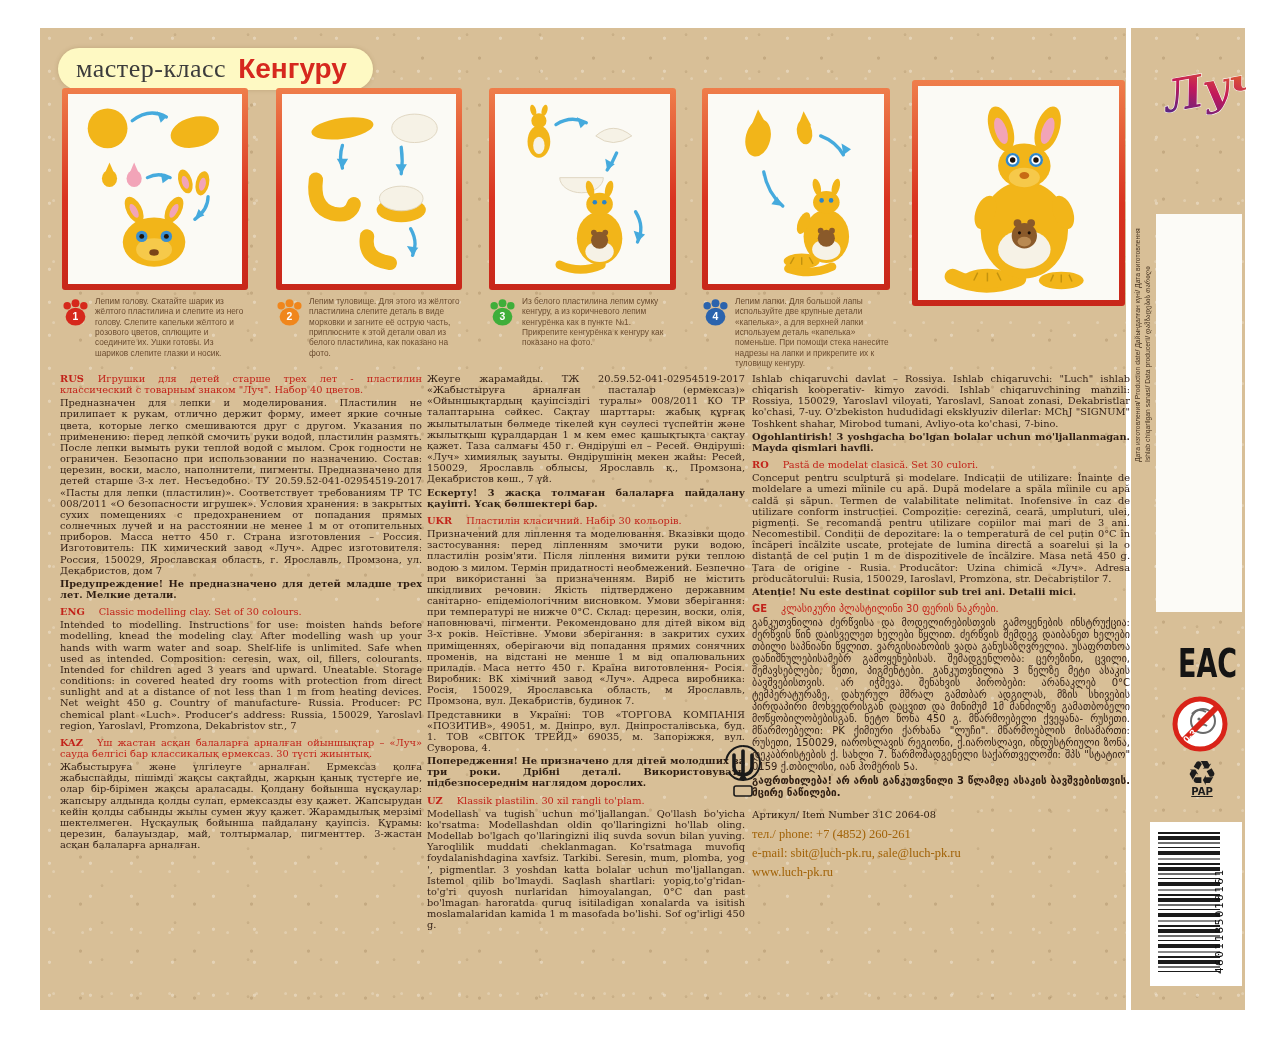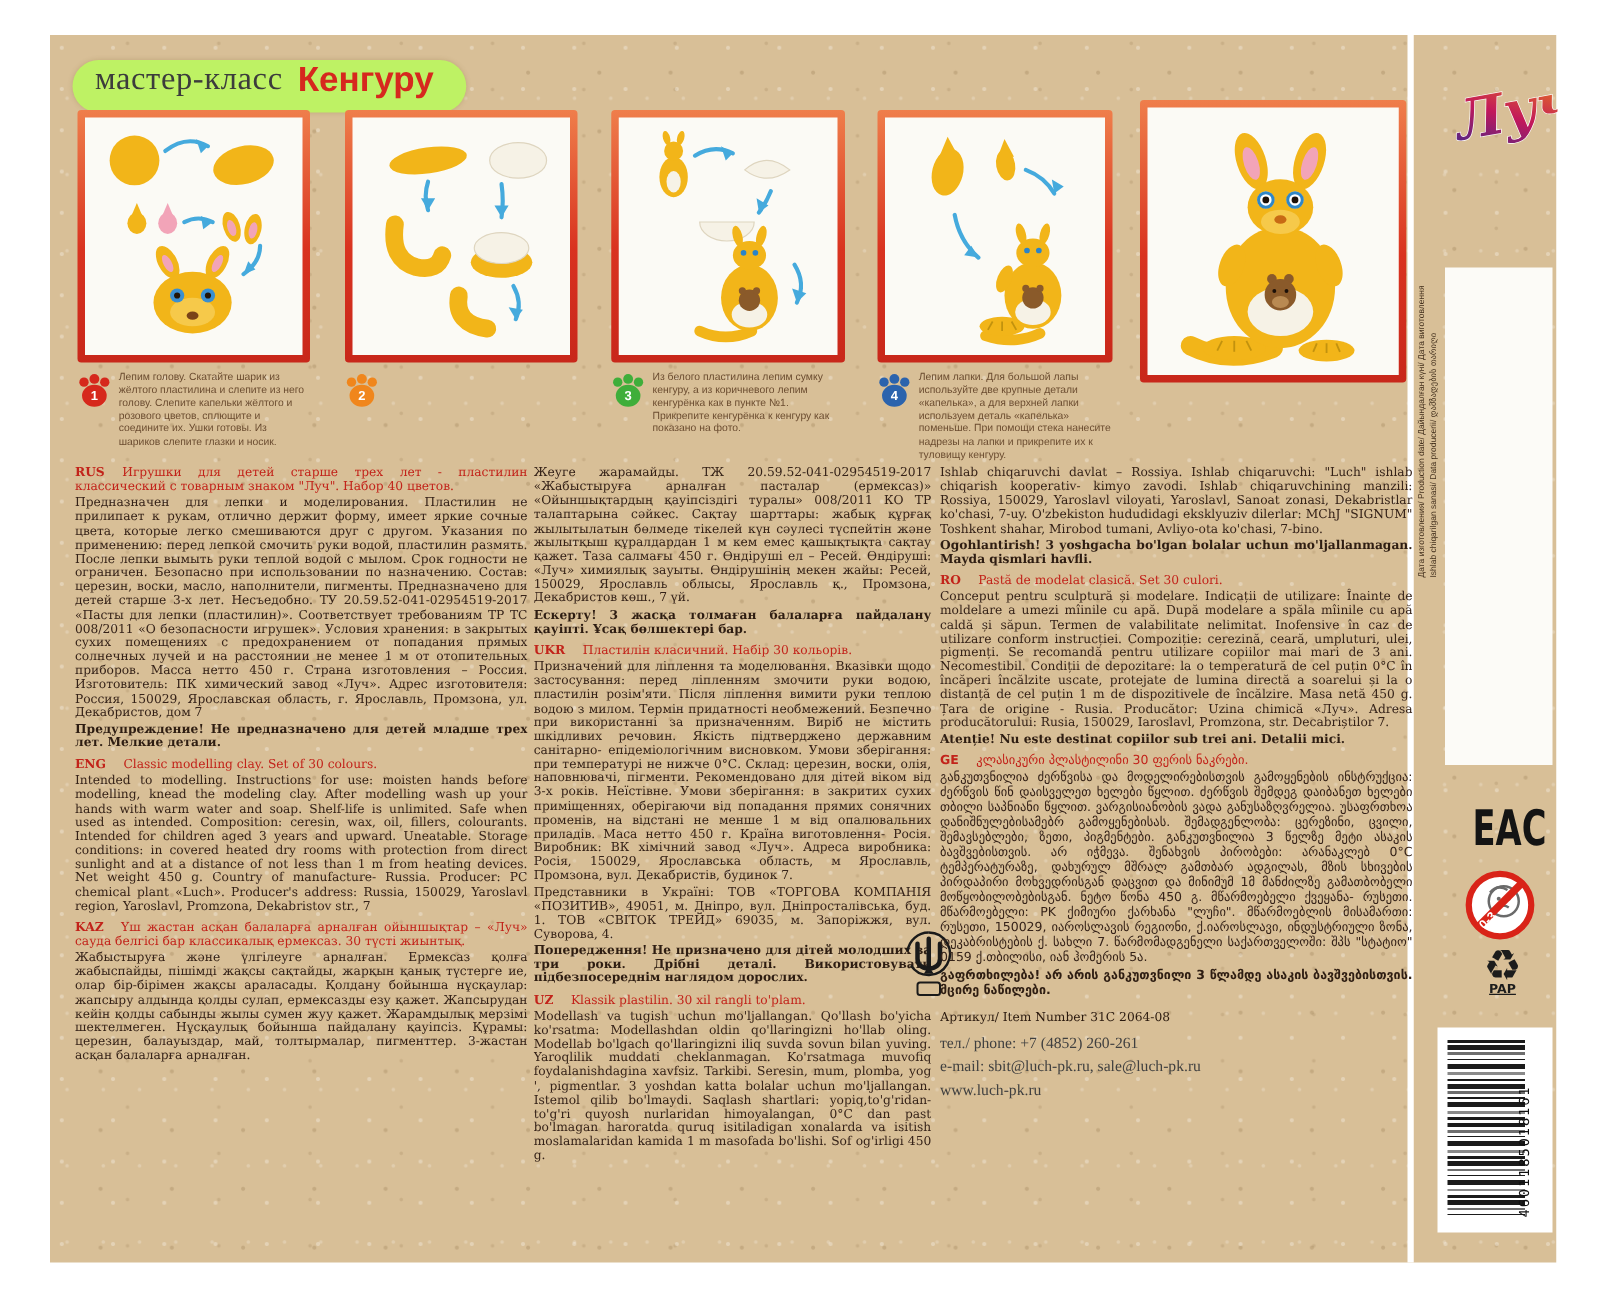--- a/index.html
+++ b/index.html
@@ -10,21 +10,21 @@
     background-image:
       radial-gradient(circle at 23% 31%, rgba(255,255,255,.30) 0 1.2px, transparent 2px),
       radial-gradient(circle at 71% 64%, rgba(124,94,52,.22) 0 1.2px, transparent 2px),
       radial-gradient(circle at 47% 83%, rgba(255,255,255,.22) 0 1px, transparent 1.8px),
       radial-gradient(circle at 85% 18%, rgba(124,94,52,.16) 0 1px, transparent 1.8px);
     background-size:41px 33px,57px 47px,29px 61px,73px 37px;}
   .sep{position:absolute;left:1126px;top:28px;width:5px;height:982px;background:#fff;}
 
   
   .title-pill{position:absolute;left:58px;top:48px;height:42px;border-radius:22px;
-    background:#bef264;display:flex;gap:12px;padding:0 26px 0 18px;
+    background:#fef9c3;display:flex;align-items:center;gap:12px;padding:0 26px 0 18px;
     box-shadow:0 0 4px rgba(120,90,40,.25);}
   .title-prefix{font:26px "Liberation Serif",serif;color:#3c3c3c;letter-spacing:.5px;}
   .title-name{font:bold 28px "Liberation Sans",sans-serif;color:#d6281e;}
 
   
   .panel{position:absolute;background:linear-gradient(180deg,#ef7e4b 0%,#d93320 55%,#c8271a 100%);
     padding:6px;border-radius:3px;}
   .panel-inner{background:#fbfaf5;width:100%;height:100%;box-sizing:border-box;
     display:flex;align-items:center;justify-content:center;}
   .panel svg{display:block;}
@@ -37,21 +37,21 @@
   .pawnum{fill:#fff;font:bold 10px "Liberation Sans",sans-serif;}
 
   
   .col{position:absolute;top:373px;height:637px;overflow:hidden;color:#352218;}
   .col p{margin:0 0 2px 0;font:9.8px/1.14 "DejaVu Serif","Liberation Serif",serif;text-align:justify;}
   .col .hdr{color:#c2231a;margin-top:6px;}
   .col .hdr b{margin-right:14px;}
   .col .warn{font-weight:bold;color:#2e1d12;}
   .col .ge-txt{font-family:"DejaVu Sans",sans-serif;font-size:10px;line-height:1.2;}
   .footer-item{font:bold 18px "Liberation Serif",serif;color:#2a190e;margin:10px 0 6px 0 !important;text-align:left !important;}
-  .footer-line{font:12.5px/1.35 "Liberation Serif",serif !important;text-align:center;color:#404040;}
+  .footer-line{font:12.5px/1.35 "Liberation Serif",serif !important;text-align:center;color:#a16207;}
 
   
   .stamp-box{position:absolute;left:1156px;top:214px;width:86px;height:398px;background:#fcfbf7;}
   .vdate{position:absolute;left:1133px;top:462px;width:315px;height:26px;
     transform:rotate(-90deg);transform-origin:top left;
     font:6.8px/1.5 "Liberation Sans",sans-serif;color:#43301d;}
   .eac{position:absolute;left:1178px;top:648px;width:54px;text-align:center;
     font:800 27px "DejaVu Sans",sans-serif;color:#141414;transform:scaleY(1.45);letter-spacing:0px;}
   .agewarn{position:absolute;left:1172px;top:696px;}
   .pap{position:absolute;left:1178px;top:756px;width:48px;text-align:center;color:#1c1c1c;}
@@ -299,20 +299,21 @@
 <div class="caption" style="left:276px;top:296px;width:186px;">
   <svg width="27" height="30" viewBox="0 0 26 28">
     <g class="paw-2">
         <circle cx="5" cy="7" r="3.6"></circle>
         <circle cx="13" cy="4.5" r="3.8"></circle>
         <circle cx="21" cy="7" r="3.6"></circle>
         <ellipse cx="13" cy="17.5" rx="9.5" ry="8.5"></ellipse>
       </g>
     <text x="13" y="21" text-anchor="middle" class="pawnum">2</text>
   </svg>
+  <p>Лепим туловище. Для этого из жёлтого пластилина слепите деталь в виде морковки и загните её острую часть, приплюсните к этой детали овал из белого пластилина, как показано на фото.</p>
 </div>
 <div class="caption" style="left:489px;top:296px;width:187px;">
   <svg width="27" height="30" viewBox="0 0 26 28">
     <g class="paw-3">
         <circle cx="5" cy="7" r="3.6"></circle>
         <circle cx="13" cy="4.5" r="3.8"></circle>
         <circle cx="21" cy="7" r="3.6"></circle>
         <ellipse cx="13" cy="17.5" rx="9.5" ry="8.5"></ellipse>
       </g>
     <text x="13" y="21" text-anchor="middle" class="pawnum">3</text>

